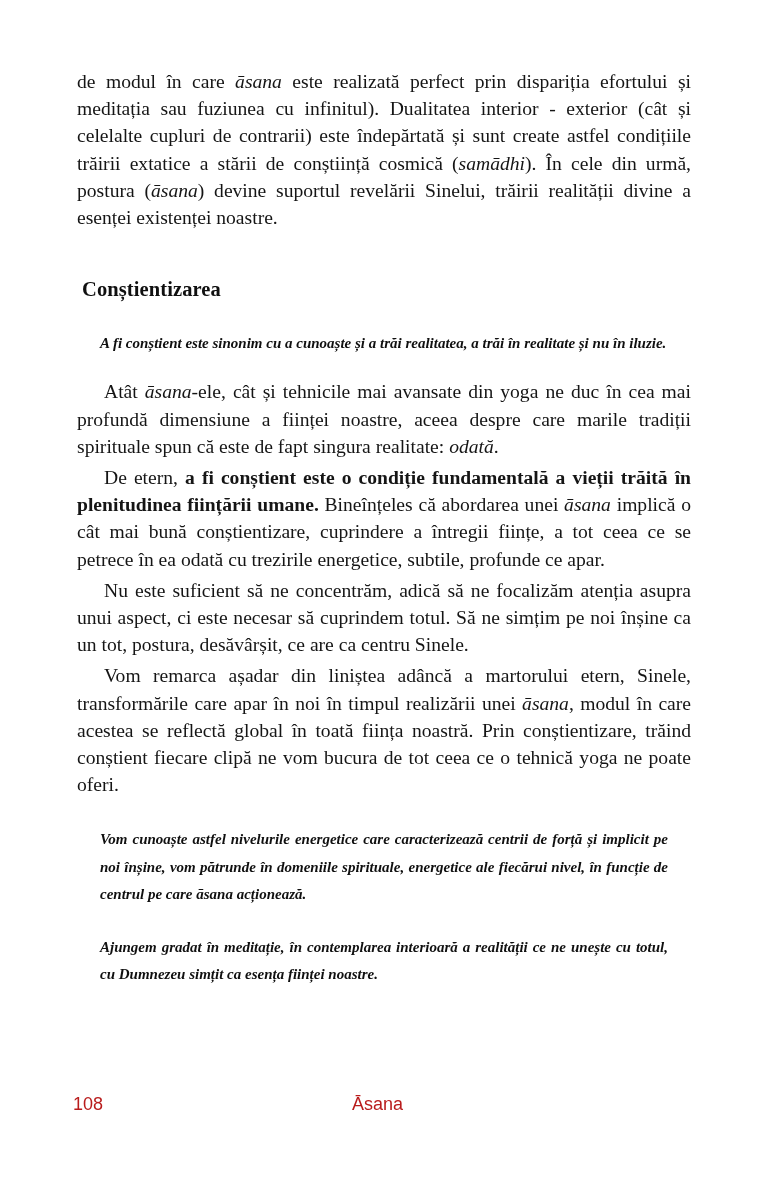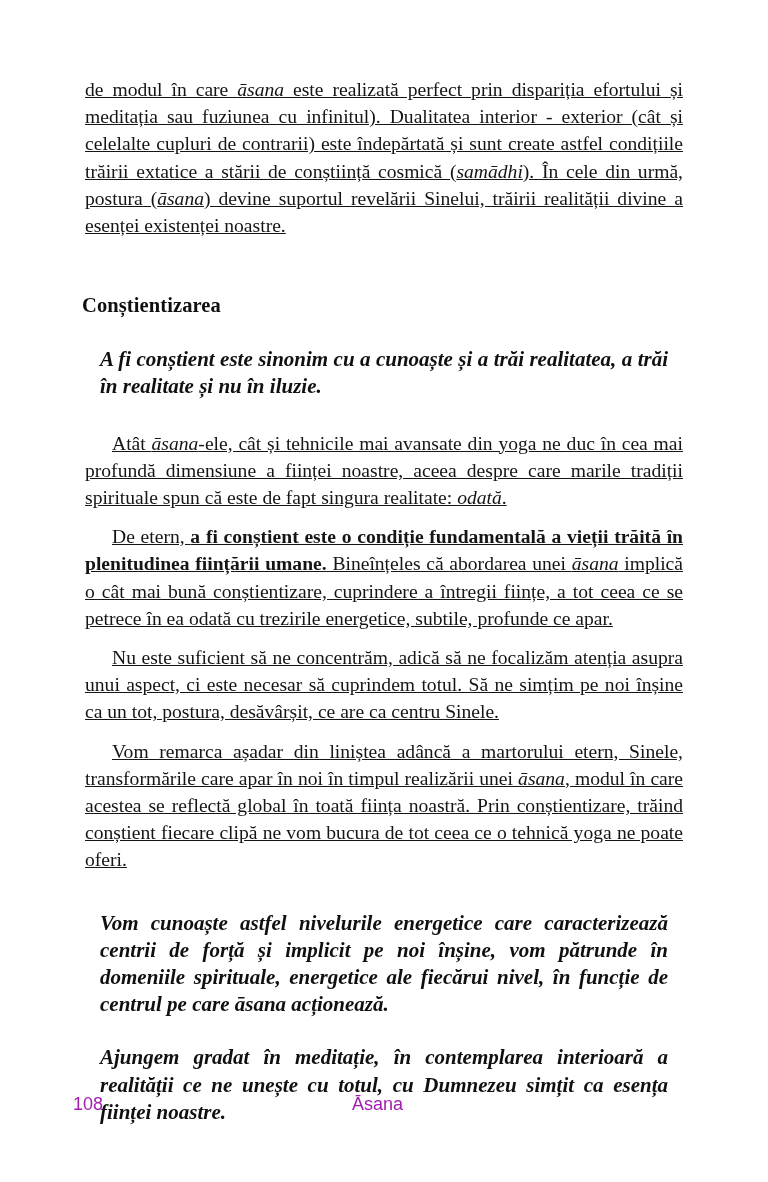--- a/index.html
+++ b/index.html
@@ -16,29 +16,28 @@
     font-family: "Liberation Serif", "DejaVu Serif", serif;
     color: #151515;
   }
   .content {
     position: absolute;
     left: 73px;
     top: 64px;
     width: 622px;
   }
   p.body-par {
-    margin: 12px;
+    margin: 4px;
     font-size: 19.6px;
     line-height: 27.2px;
     text-align: justify;
     text-indent: 27px;
     color: #151515;
     -webkit-font-feature-settings: "liga";
     font-feature-settings: "liga";
-    text-decoration: underline;
   }
   p.body-par.first {
     text-indent: 0;
   }
   p.body-par em {
     font-style: italic;
   }
   p.body-par strong {
     font-weight: bold;
   }
@@ -47,21 +46,21 @@
     font-size: 20.5px;
     line-height: 27px;
     font-weight: bold;
     text-align: left;
     color: #101010;
     letter-spacing: 0.1px;
   }
   .quote {
     margin: 0;
     padding: 0 27px 0 27px;
-    font-size: 21px;
+    font-size: 15px;
     line-height: 27.2px;
     font-weight: bold;
     font-style: italic;
     text-align: justify;
     color: #101010;
   }
   .sp-after-par1 { height: 32px; }
   .sp-after-heading { height: 18px; }
   .sp-after-quote1 { height: 17px; }
   .sp-before-quote2 { height: 24px; }
@@ -69,21 +68,21 @@
 
   .footer {
     position: absolute;
     left: 73px;
     top: 1090px;
     width: 622px;
     height: 28px;
     font-family: "Liberation Sans", "DejaVu Sans", sans-serif;
     font-size: 18px;
     line-height: 28px;
-    color: #a21caf;
+    color: #b91c1c;
   }
   .footer .page-number {
     position: absolute;
     left: 0;
     top: 0;
   }
   .footer .running-title {
     position: absolute;
     left: 279px;
     top: 0;

